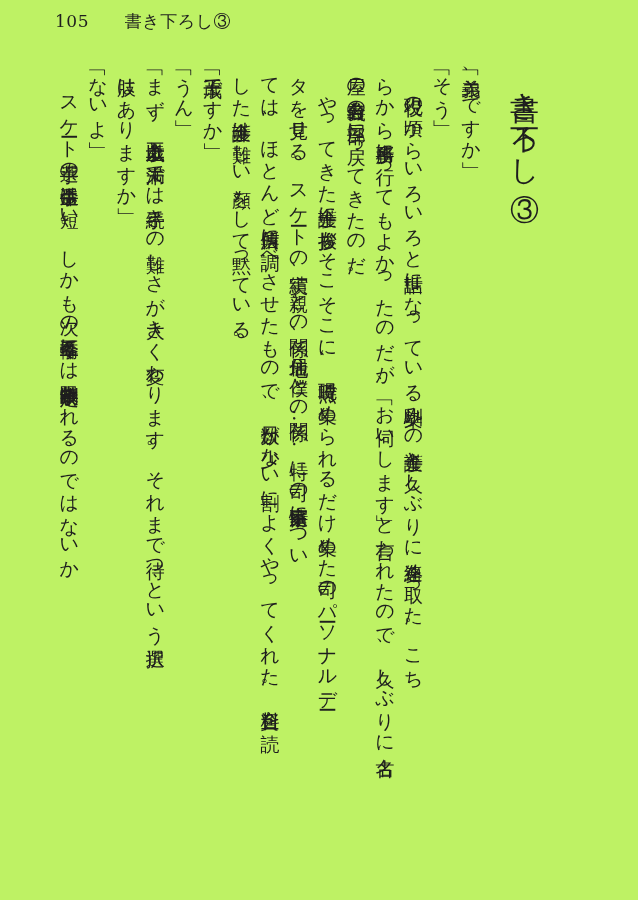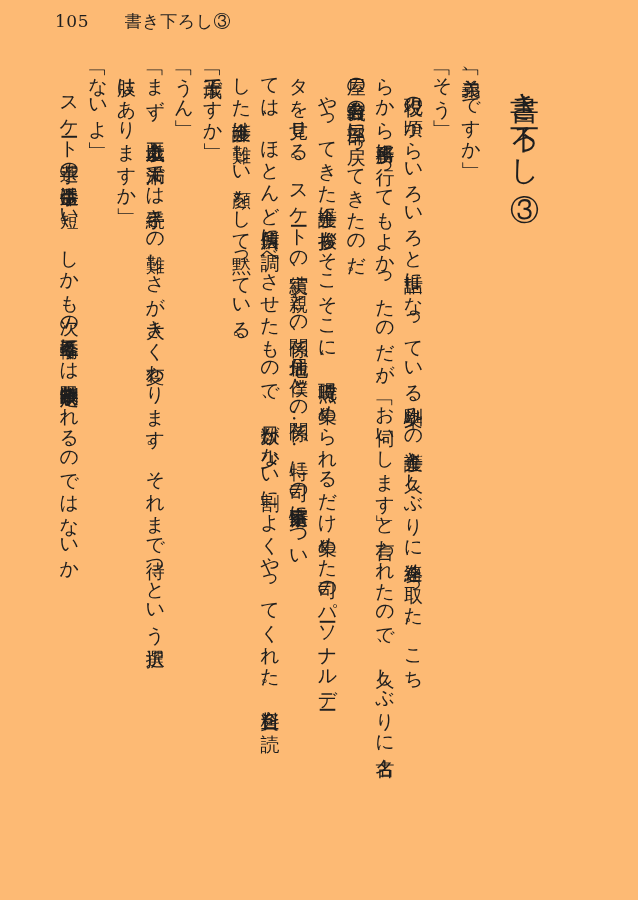--- a/index.html
+++ b/index.html
@@ -3,21 +3,21 @@
 <meta charset="utf-8">
 <style>
   html, body {
     margin: 0;
     padding: 0;
   }
   .page {
     position: relative;
     width: 638px;
     height: 900px;
-    background: #fdba74;
+    background: #bef264;
     color: #1e1e1e;
     font-family: "DejaVu Serif", "Liberation Serif", serif;
     overflow: hidden;
   }
   .header {
     position: absolute;
     top: 10px;
     left: 55px;
     font-size: 17px;
     letter-spacing: 0.5px;

